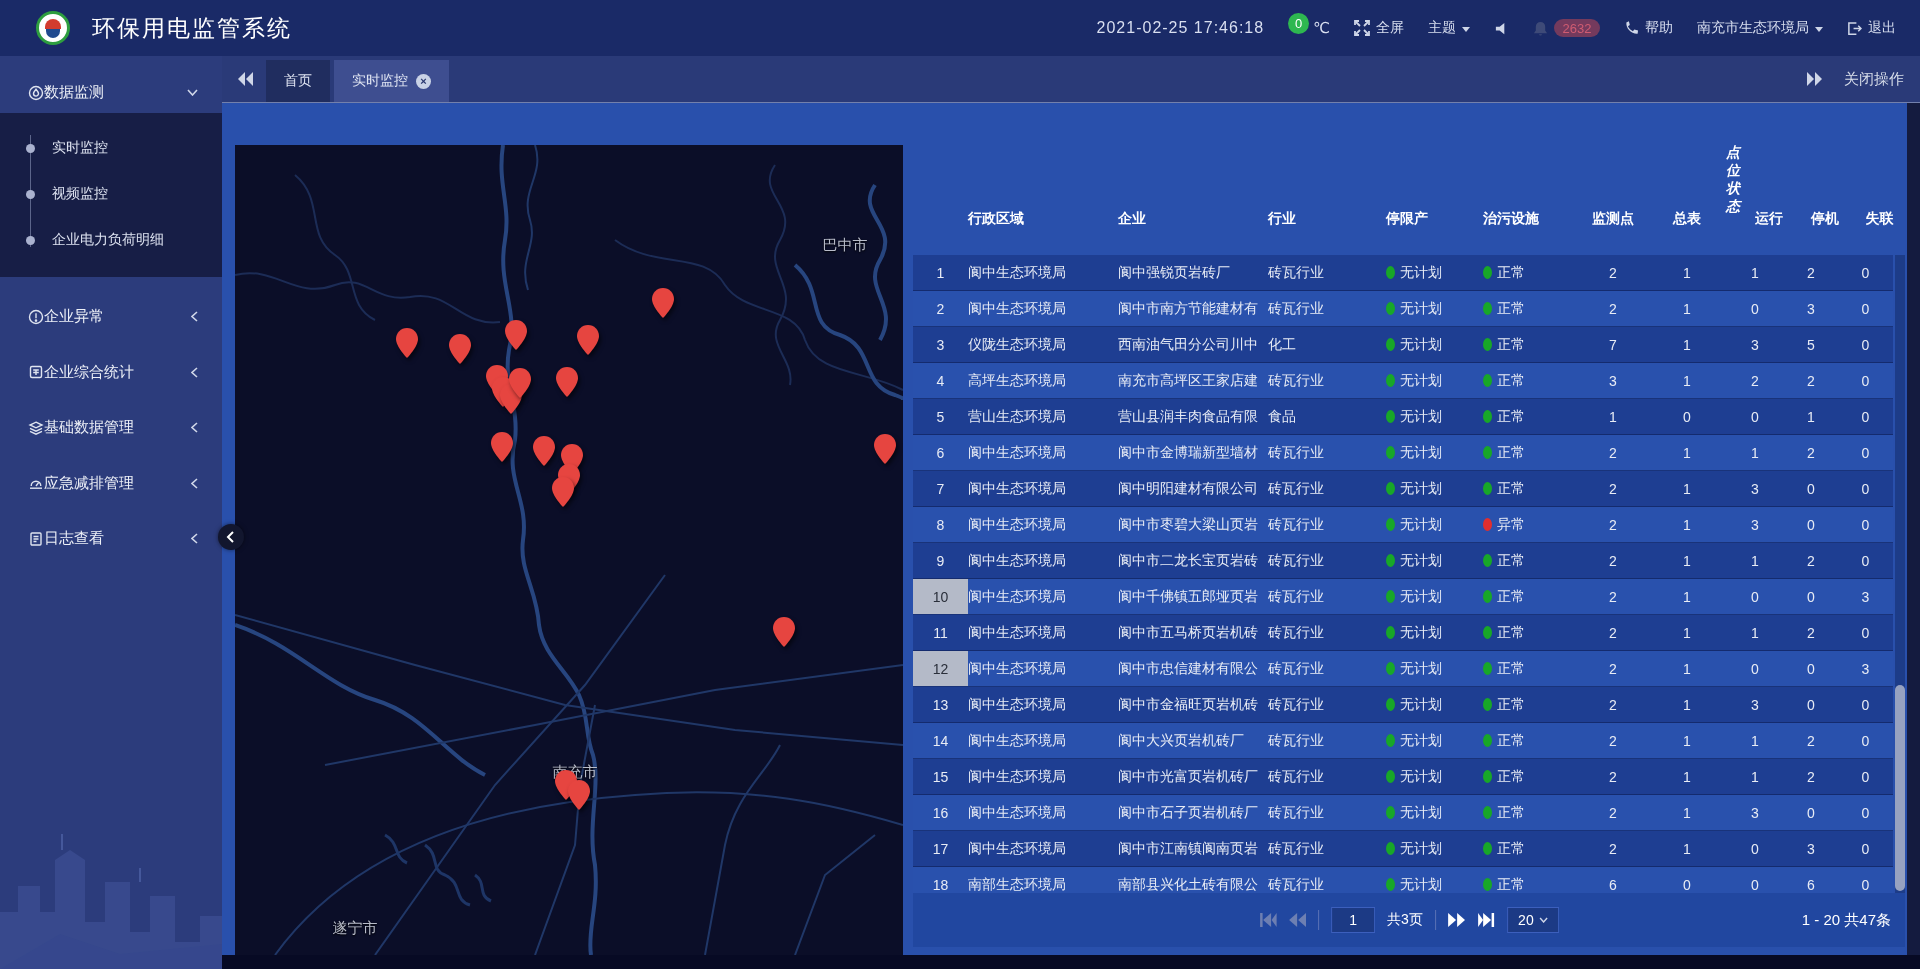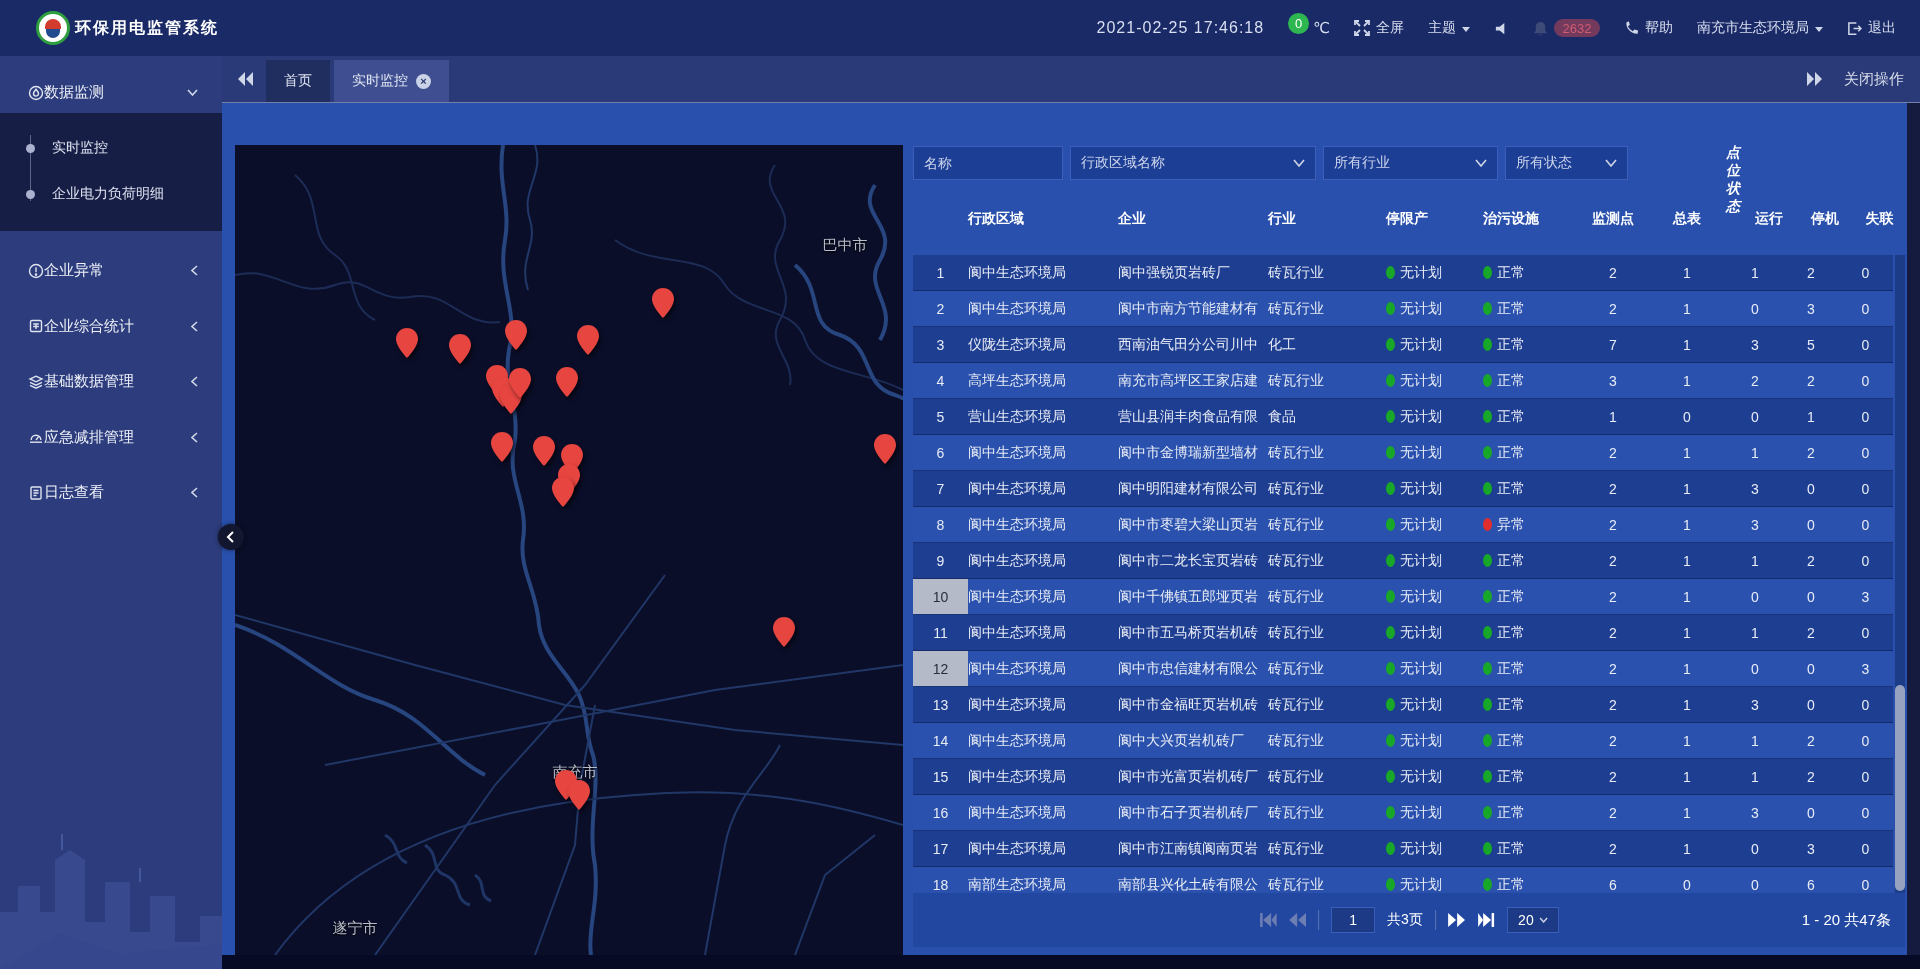--- a/index.html
+++ b/index.html
@@ -3,21 +3,21 @@
 <meta charset="utf-8">
 <style>
 *{margin:0;padding:0;box-sizing:border-box}
 html,body{width:1920px;height:969px;overflow:hidden}
 body{position:relative;background:#070a24;font-family:"Liberation Sans","DejaVu Sans",sans-serif;color:#e8ecf5}
 
 .header{position:absolute;left:0;top:0;width:1920px;height:56px;background:#1a2a67;display:flex;align-items:center;padding:0 24px;z-index:30}
 .logo{width:34px;height:34px;border-radius:50%;background:#fff;border:3px solid #2e9e3f;margin-left:12px;position:relative;overflow:hidden;flex:0 0 auto}
 .logo i{position:absolute;left:6px;top:5px;width:16px;height:10px;border-radius:8px 8px 0 0;background:#d23c2f}
 .logo b{position:absolute;left:7px;top:15px;width:14px;height:9px;border-radius:0 0 7px 7px;background:#214a8f}
-.app-title{font-size:16px;font-weight:bold;letter-spacing:2px;margin-left:5px;color:#fff}
+.app-title{font-size:23px;font-weight:normal;letter-spacing:2px;margin-left:22px;color:#fff}
 .h-right{margin-left:auto;display:flex;align-items:center;gap:24px;font-size:14px;color:#d9dff0}
 .datetime{font-size:16px;letter-spacing:1px}
 .temp{display:flex;align-items:flex-start;gap:4px}
 .temp-badge{width:21px;height:21px;border-radius:50%;background:#2eb750;color:#fff;font-size:13px;display:flex;align-items:center;justify-content:center;margin-top:-6px}
 .temp-unit{font-size:15px}
 .h-item{display:flex;align-items:center;gap:6px;cursor:pointer;white-space:nowrap}
 .caret{width:0;height:0;border-left:4px solid transparent;border-right:4px solid transparent;border-top:5px solid #cfd6e8;display:inline-block;margin-top:2px}
 .badge{min-width:46px;height:18px;border-radius:9px;background:#743a5d;color:#cf5c72;font-size:13px;display:flex;align-items:center;justify-content:center;padding:0 8px}
 .hicon{display:inline-flex}
 
@@ -174,20 +174,24 @@
             <svg width="11" height="7" viewBox="0 0 11 7" fill="none" stroke="#cfd6e8" stroke-width="1.6">
               <path d="M1 1 L5.5 6 L10 1"></path>
             </svg>
           </span>
         </div>
         <div class="submenu">
           <div class="vline"></div>
           <div class="smi">
             <span class="dot"></span>
             <span>实时监控</span>
+          </div>
+          <div class="smi">
+            <span class="dot"></span>
+            <span>视频监控</span>
           </div>
           <div class="smi">
             <span class="dot"></span>
             <span>企业电力负荷明细</span>
           </div>
         </div>
       </div>
       <div class="mi-list">
         <div class="mi">
           <svg width="16" height="16" viewBox="0 0 16 16" fill="none" stroke="#dfe4f0" stroke-width="1.4">
@@ -425,47 +429,20 @@
         </div>
         <div class="pin" style="left: 344px; top: 665px;">
           <svg width="22" height="30" viewBox="0 0 22 30">
             <path d="M11 0C4.9 0 0 4.9 0 11c0 8 11 19 11 19s11-11 11-19C22 4.9 17.1 0 11 0z" fill="#e64540"></path>
           </svg>
         </div>
       </div>
   </div>
 
   <div class="rpanel">
-    <div class="filters">
-      <input class="fname" type="text" placeholder="名称" style="">
-      <div class="fbox f-region">
-        <span>行政区域名称</span>
-        <span class="vchev">
-          <svg width="12" height="8" viewBox="0 0 12 8" fill="none" stroke="#cfd6e8" stroke-width="1.6">
-              <path d="M1 1 L6 7 L11 1"></path>
-            </svg>
-        </span>
-      </div>
-      <div class="fbox f-industry">
-        <span>所有行业</span>
-        <span class="vchev">
-          <svg width="12" height="8" viewBox="0 0 12 8" fill="none" stroke="#cfd6e8" stroke-width="1.6">
-              <path d="M1 1 L6 7 L11 1"></path>
-            </svg>
-        </span>
-      </div>
-      <div class="fbox f-status">
-        <span>所有状态</span>
-        <span class="vchev">
-          <svg width="12" height="8" viewBox="0 0 12 8" fill="none" stroke="#cfd6e8" stroke-width="1.6">
-              <path d="M1 1 L6 7 L11 1"></path>
-            </svg>
-        </span>
-      </div>
-    </div>
 
     <div class="thead">
       <div class="th c-num"></div>
       <div class="th c-region">行政区域</div>
       <div class="th c-company">企业</div>
       <div class="th c-industry">行业</div>
       <div class="th c-limit">停限产</div>
       <div class="th c-fac">治污设施</div>
       <div class="th c-points">监测点</div>
       <div class="th c-meters">总表</div>

